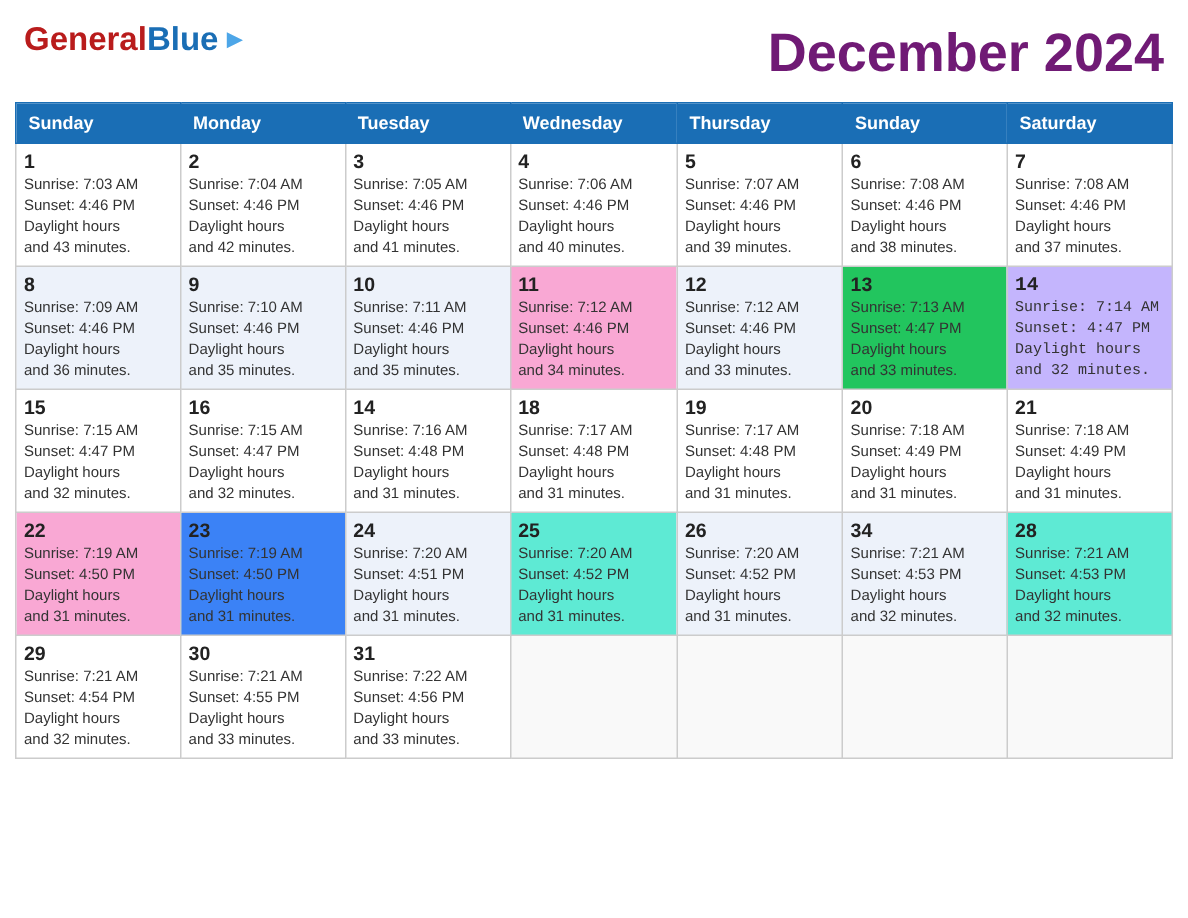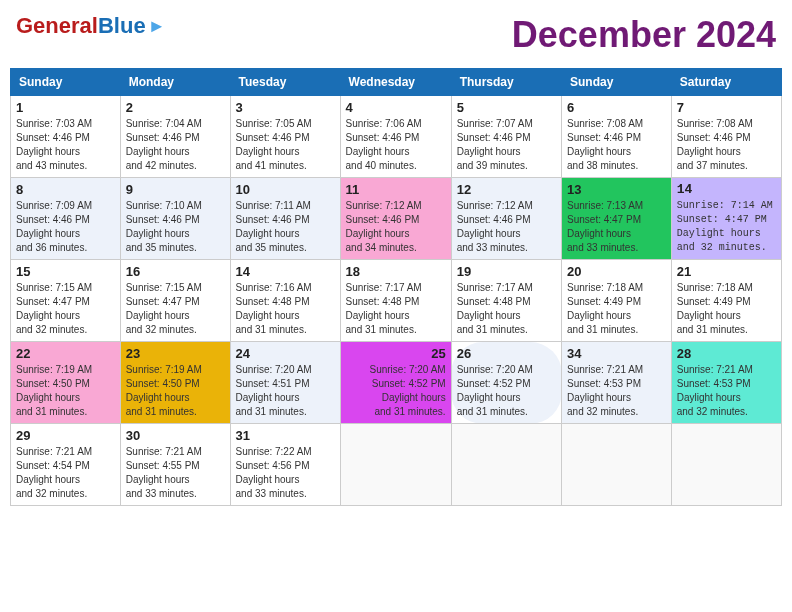--- a/index.html
+++ b/index.html
@@ -142,24 +142,24 @@
         <td><span class="day-num">15</span><span class="cell-text">Sunrise: 7:15 AM<br>Sunset: 4:47 PM<br>Daylight hours<br>and 32 minutes.</span></td>
         <td><span class="day-num">16</span><span class="cell-text">Sunrise: 7:15 AM<br>Sunset: 4:47 PM<br>Daylight hours<br>and 32 minutes.</span></td>
         <td><span class="day-num">14</span><span class="cell-text">Sunrise: 7:16 AM<br>Sunset: 4:48 PM<br>Daylight hours<br>and 31 minutes.</span></td>
         <td><span class="day-num">18</span><span class="cell-text">Sunrise: 7:17 AM<br>Sunset: 4:48 PM<br>Daylight hours<br>and 31 minutes.</span></td>
         <td><span class="day-num">19</span><span class="cell-text">Sunrise: 7:17 AM<br>Sunset: 4:48 PM<br>Daylight hours<br>and 31 minutes.</span></td>
         <td><span class="day-num">20</span><span class="cell-text">Sunrise: 7:18 AM<br>Sunset: 4:49 PM<br>Daylight hours<br>and 31 minutes.</span></td>
         <td><span class="day-num">21</span><span class="cell-text">Sunrise: 7:18 AM<br>Sunset: 4:49 PM<br>Daylight hours<br>and 31 minutes.</span></td>
       </tr>
       <tr>
         <td style="background: #f9a8d4;"><span class="day-num">22</span><span class="cell-text">Sunrise: 7:19 AM<br>Sunset: 4:50 PM<br>Daylight hours<br>and 31 minutes.</span></td>
-        <td style="background: #eab308;"><span class="day-num">23</span><span class="cell-text">Sunrise: 7:19 AM<br>Sunset: 4:50 PM<br>Daylight hours<br>and 31 minutes.</span></td>
+        <td style="background: #3b82f6;"><span class="day-num">23</span><span class="cell-text">Sunrise: 7:19 AM<br>Sunset: 4:50 PM<br>Daylight hours<br>and 31 minutes.</span></td>
         <td style="background: rgb(237, 242, 250);"><span class="day-num">24</span><span class="cell-text">Sunrise: 7:20 AM<br>Sunset: 4:51 PM<br>Daylight hours<br>and 31 minutes.</span></td>
-        <td style="background: #d946ef; text-align: right;"><span class="day-num">25</span><span class="cell-text">Sunrise: 7:20 AM<br>Sunset: 4:52 PM<br>Daylight hours<br>and 31 minutes.</span></td>
-        <td style="background: rgb(237, 242, 250); border-radius: 32px;"><span class="day-num">26</span><span class="cell-text">Sunrise: 7:20 AM<br>Sunset: 4:52 PM<br>Daylight hours<br>and 31 minutes.</span></td>
+        <td style="background: #5eead4;"><span class="day-num">25</span><span class="cell-text">Sunrise: 7:20 AM<br>Sunset: 4:52 PM<br>Daylight hours<br>and 31 minutes.</span></td>
+        <td style="background: rgb(237, 242, 250);"><span class="day-num">26</span><span class="cell-text">Sunrise: 7:20 AM<br>Sunset: 4:52 PM<br>Daylight hours<br>and 31 minutes.</span></td>
         <td style="background: rgb(237, 242, 250);"><span class="day-num">34</span><span class="cell-text">Sunrise: 7:21 AM<br>Sunset: 4:53 PM<br>Daylight hours<br>and 32 minutes.</span></td>
         <td style="background: #5eead4;"><span class="day-num">28</span><span class="cell-text">Sunrise: 7:21 AM<br>Sunset: 4:53 PM<br>Daylight hours<br>and 32 minutes.</span></td>
       </tr>
       <tr>
         <td><span class="day-num">29</span><span class="cell-text">Sunrise: 7:21 AM<br>Sunset: 4:54 PM<br>Daylight hours<br>and 32 minutes.</span></td>
         <td><span class="day-num">30</span><span class="cell-text">Sunrise: 7:21 AM<br>Sunset: 4:55 PM<br>Daylight hours<br>and 33 minutes.</span></td>
         <td><span class="day-num">31</span><span class="cell-text">Sunrise: 7:22 AM<br>Sunset: 4:56 PM<br>Daylight hours<br>and 33 minutes.</span></td>
         <td class="empty-cell"></td>
         <td class="empty-cell"></td>
         <td class="empty-cell"></td>

